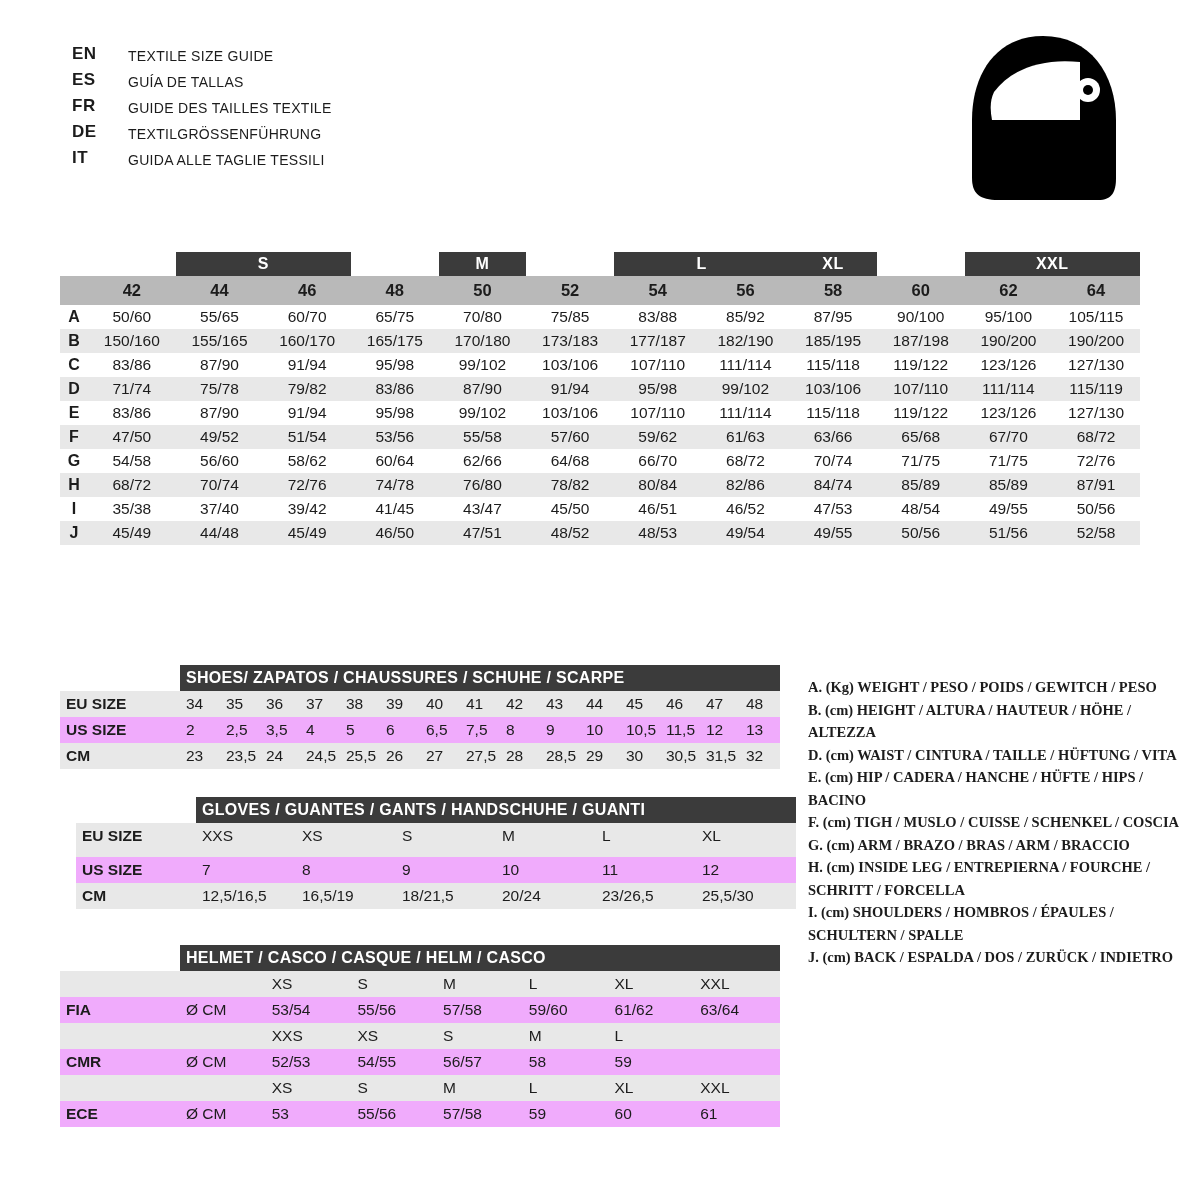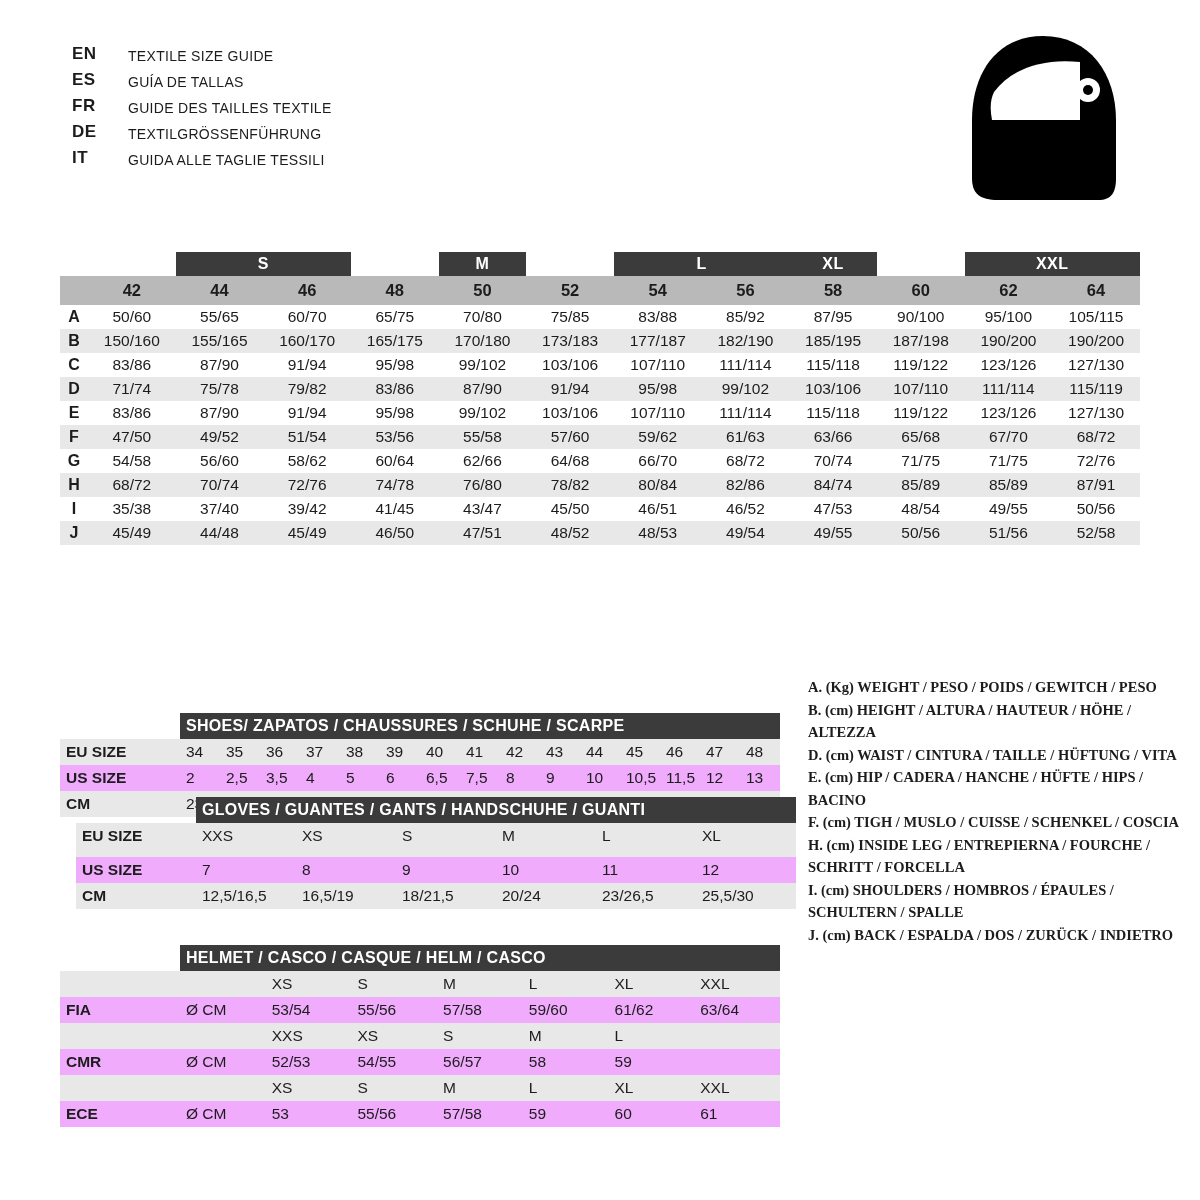--- a/index.html
+++ b/index.html
@@ -264,21 +264,21 @@
         <td>50/56</td>
         <td>51/56</td>
         <td>52/58</td>
       </tr>
     </tbody>
       </table>
   </div>
 
   <div class="bottom">
 
-    <div class="blk" style="left:0;top:0;width:720px;margin-top:48px;">
+    <div class="blk" style="left:0;top:0;width:720px;">
       <table style="width:720px;table-layout:fixed;">
         <tbody>
             <tr>
           <td style="padding:0;width:120px;"></td>
           <td class="title-bar" colspan="15">SHOES/ ZAPATOS / CHAUSSURES / SCHUHE / SCARPE</td>
         </tr>
         <tr class="shade">
           <td class="rlbl">EU SIZE</td>
           <td>34</td>
           <td>35</td>
@@ -457,18 +457,19 @@
         </table>
     </div>
   </div>
 
   <div class="legend">
     <div>A. (Kg) WEIGHT / PESO / POIDS / GEWITCH / PESO</div>
     <div>B. (cm) HEIGHT / ALTURA / HAUTEUR / HÖHE / ALTEZZA</div>
     <div>D. (cm) WAIST / CINTURA / TAILLE / HÜFTUNG / VITA</div>
     <div>E. (cm) HIP / CADERA / HANCHE / HÜFTE / HIPS / BACINO</div>
     <div>F. (cm) TIGH / MUSLO / CUISSE / SCHENKEL / COSCIA</div>
+    <div>G. (cm) ARM / BRAZO / BRAS / ARM / BRACCIO</div>
     <div>H. (cm) INSIDE LEG / ENTREPIERNA / FOURCHE / SCHRITT / FORCELLA</div>
     <div>I. (cm) SHOULDERS / HOMBROS / ÉPAULES / SCHULTERN / SPALLE</div>
     <div>J. (cm) BACK / ESPALDA / DOS / ZURÜCK / INDIETRO</div>
   </div>
 
 </div>
 
 </body></html>

